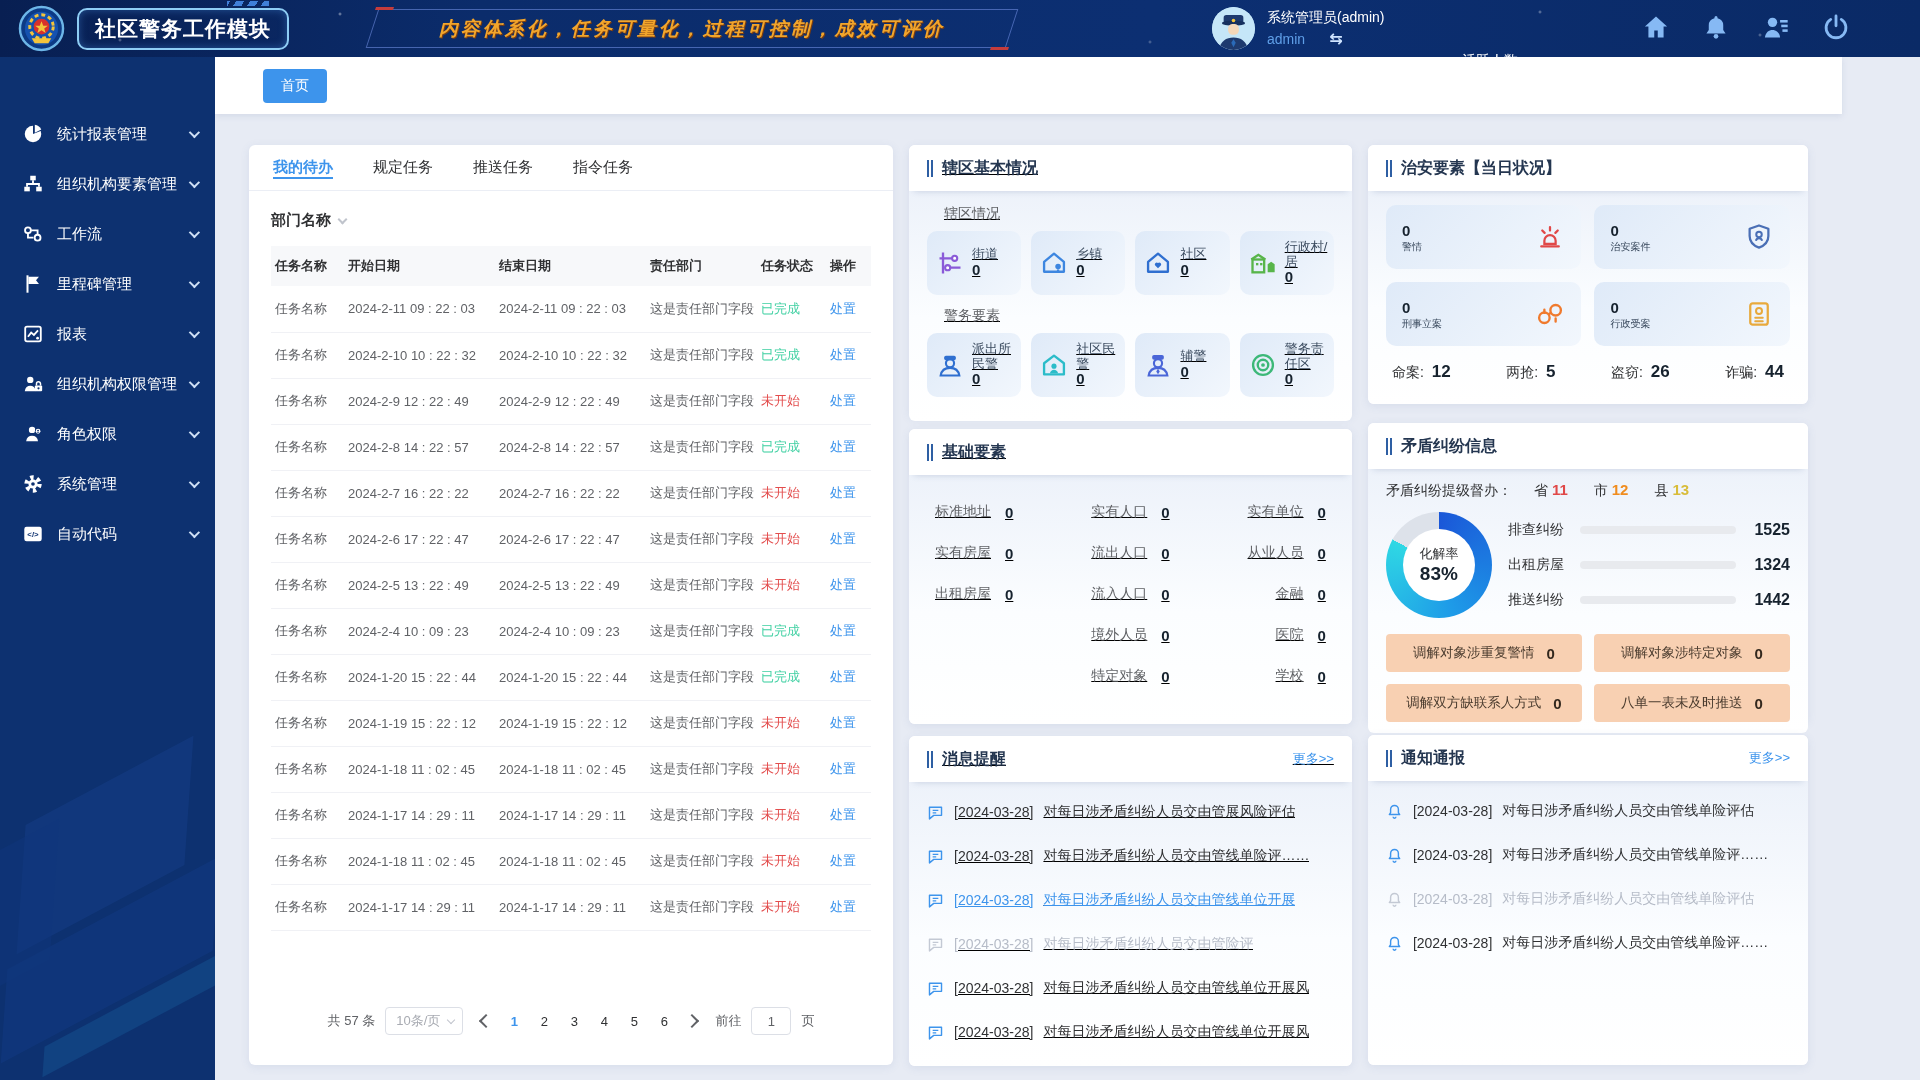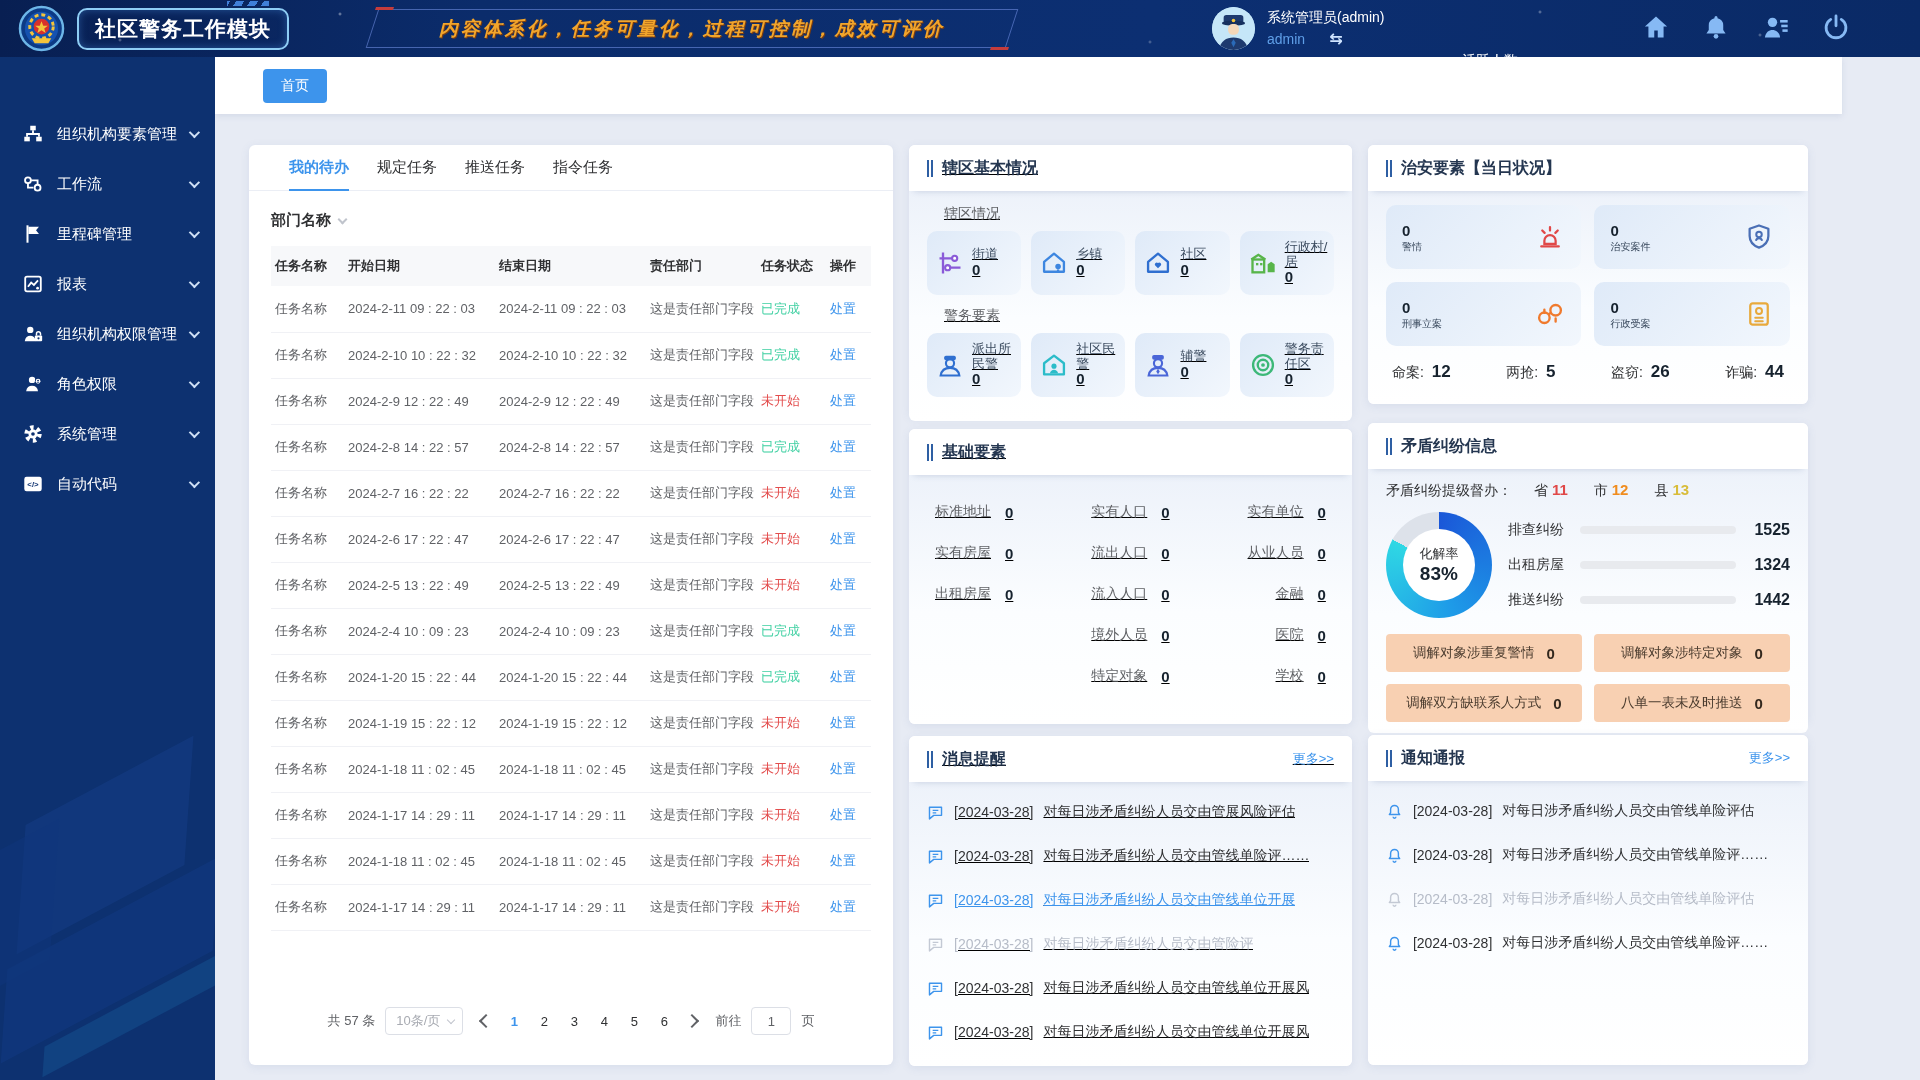--- a/index.html
+++ b/index.html
@@ -56,21 +56,21 @@
 
   .panel{background:#fff;border-radius:6px;box-shadow:0 2px 10px rgba(70,100,160,.10);display:flex;flex-direction:column;}
   .panel-header{flex:0 0 46px;display:flex;align-items:center;padding:0 18px;box-shadow:0 5px 6px -5px rgba(100,120,160,.3);position:relative;z-index:2;background:#fff;border-radius:6px 6px 0 0;}
   .pmark{width:6px;height:17px;margin-right:9px;background:linear-gradient(90deg,#2e5fa3 0 2px,transparent 2px 4px,#2e5fa3 4px 6px);}
   .ptitle{font-size:16px;font-weight:bold;color:#243650;}
   .more-link{margin-left:auto;font-size:13px;color:#3d94ec;cursor:pointer;}
   .panel-body{flex:1;background:linear-gradient(180deg,#edf2fa 0%,#fbfdff 55%,#ffffff 100%);border-radius:0 0 6px 6px;}
 
   
   .task-panel{width:644px;height:920px;background:#fff;}
-  .tabs{flex:0 0 46px;display:flex;gap:28px;padding:0 40px;border-bottom:1px solid #ebeef5;}
+  .tabs{flex:0 0 46px;display:flex;gap:40px;padding:0 24px;border-bottom:1px solid #ebeef5;align-items:center;}
   .tab{font-size:15px;color:#303133;display:flex;align-items:center;cursor:pointer;border-bottom:2px solid transparent;margin-bottom:-1px;}
   .tab.active{color:#3d94ec;border-bottom-color:#3d94ec;font-weight:bold;}
   .dept-row{display:flex;align-items:center;padding:20px 22px 10px;gap:8px;}
   .dept-label{font-size:15px;font-weight:bold;color:#303133;}
   .dept-chev{width:7px;height:7px;border-right:2px solid #c0c4cc;border-bottom:2px solid #c0c4cc;transform:rotate(45deg);margin-top:-3px;}
   .task-table{margin:6px 22px 0;border-collapse:collapse;width:600px;table-layout:fixed;font-size:13px;}
   .task-table th{background:#f7f8fa;color:#303133;font-weight:bold;text-align:left;height:40px;padding:0 4px;}
   .task-table td{color:#606266;height:46px;border-bottom:1px solid #f0f1f5;padding:0 4px;white-space:nowrap;overflow:hidden;}
   .col-name{width:73px;} .col-start{width:151px;} .col-end{width:151px;} .col-dept{width:111px;} .col-status{width:69px;} .col-op{width:45px;}
   .status.done{color:#3fd0a2;} .status.todo{color:#e34d4d;}
@@ -212,20 +212,29 @@
       </svg>
     <svg class="hicon" viewBox="0 0 24 24">
         <path d="M7.5 5.5a8.5 8.5 0 1 0 9 0" fill="none" stroke="#86b9f4" stroke-width="2.4" stroke-linecap="round"></path>
         <line x1="12" y1="2.5" x2="12" y2="11" stroke="#86b9f4" stroke-width="2.4" stroke-linecap="round"></line>
       </svg>
   </div>
 </div>
 
 <div class="sidebar">
   <div class="nav">
+    <div class="nav-item">
+      <svg class="nav-icon" viewBox="0 0 24 24">
+          <circle cx="12" cy="12" r="9" fill="#fff"></circle>
+          <path d="M12 12 L12 0.5 A11.5 11.5 0 0 1 23 7.5 Z" fill="#0d3170"></path>
+          <path d="M14 2 a10 10 0 0 1 7 5 l-7 3.5 z" fill="#fff"></path>
+        </svg>
+      <span class="nav-label">统计报表管理</span>
+      <span class="chev"></span>
+    </div>
     <div class="nav-item">
       <svg class="nav-icon" viewBox="0 0 24 24">
           <rect x="9" y="3" width="6" height="5" fill="#fff"></rect>
           <rect x="2.5" y="15" width="6" height="5" fill="#fff"></rect>
           <rect x="15.5" y="15" width="6" height="5" fill="#fff"></rect>
           <path d="M12 8v4M5.5 15v-3h13v3" fill="none" stroke="#fff" stroke-width="2"></path>
         </svg>
       <span class="nav-label">组织机构要素管理</span>
       <span class="chev"></span>
     </div>

